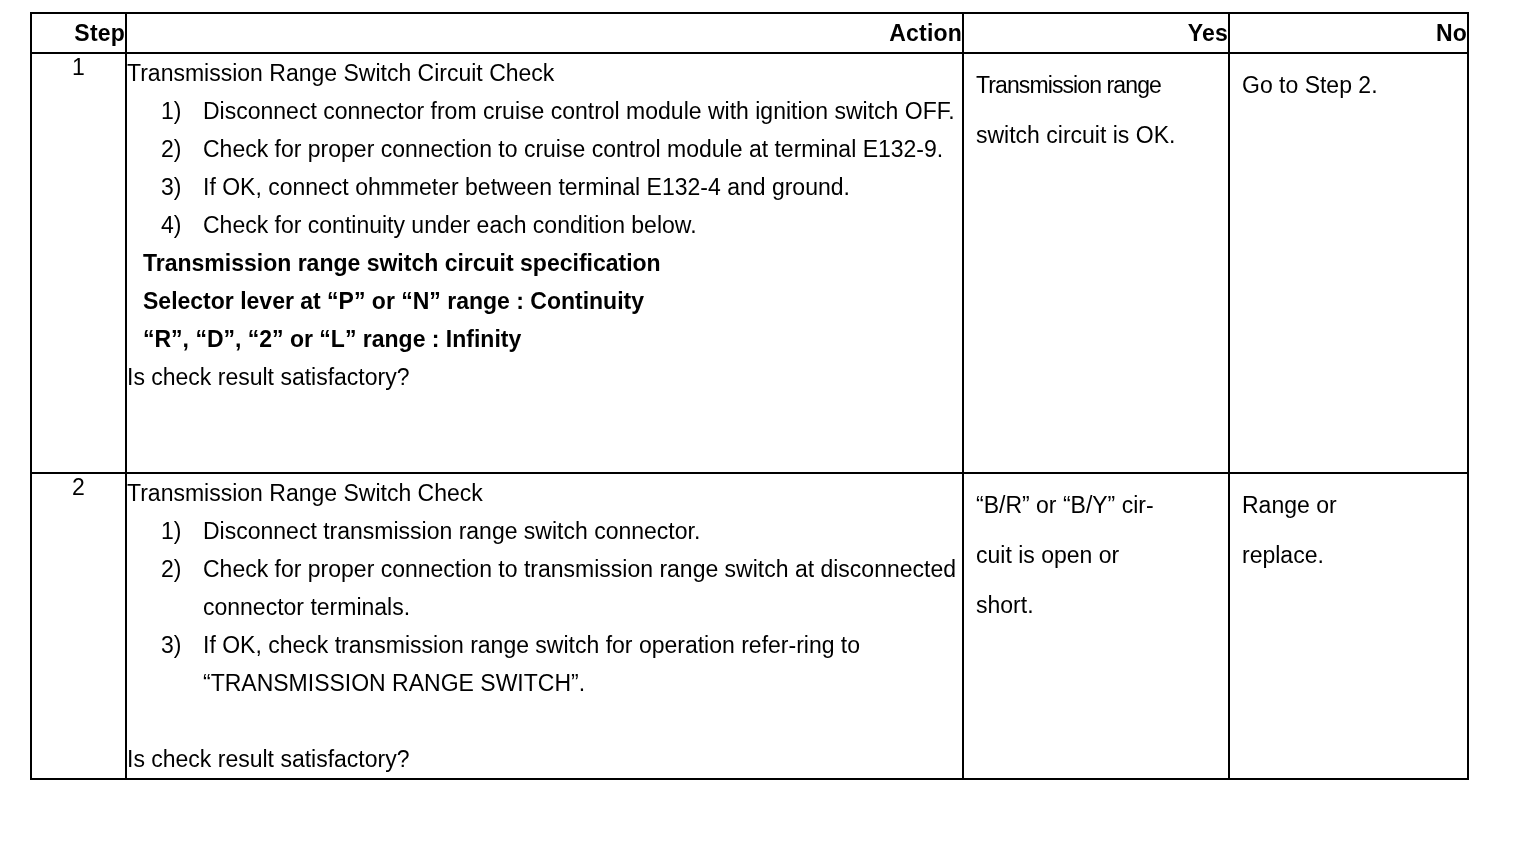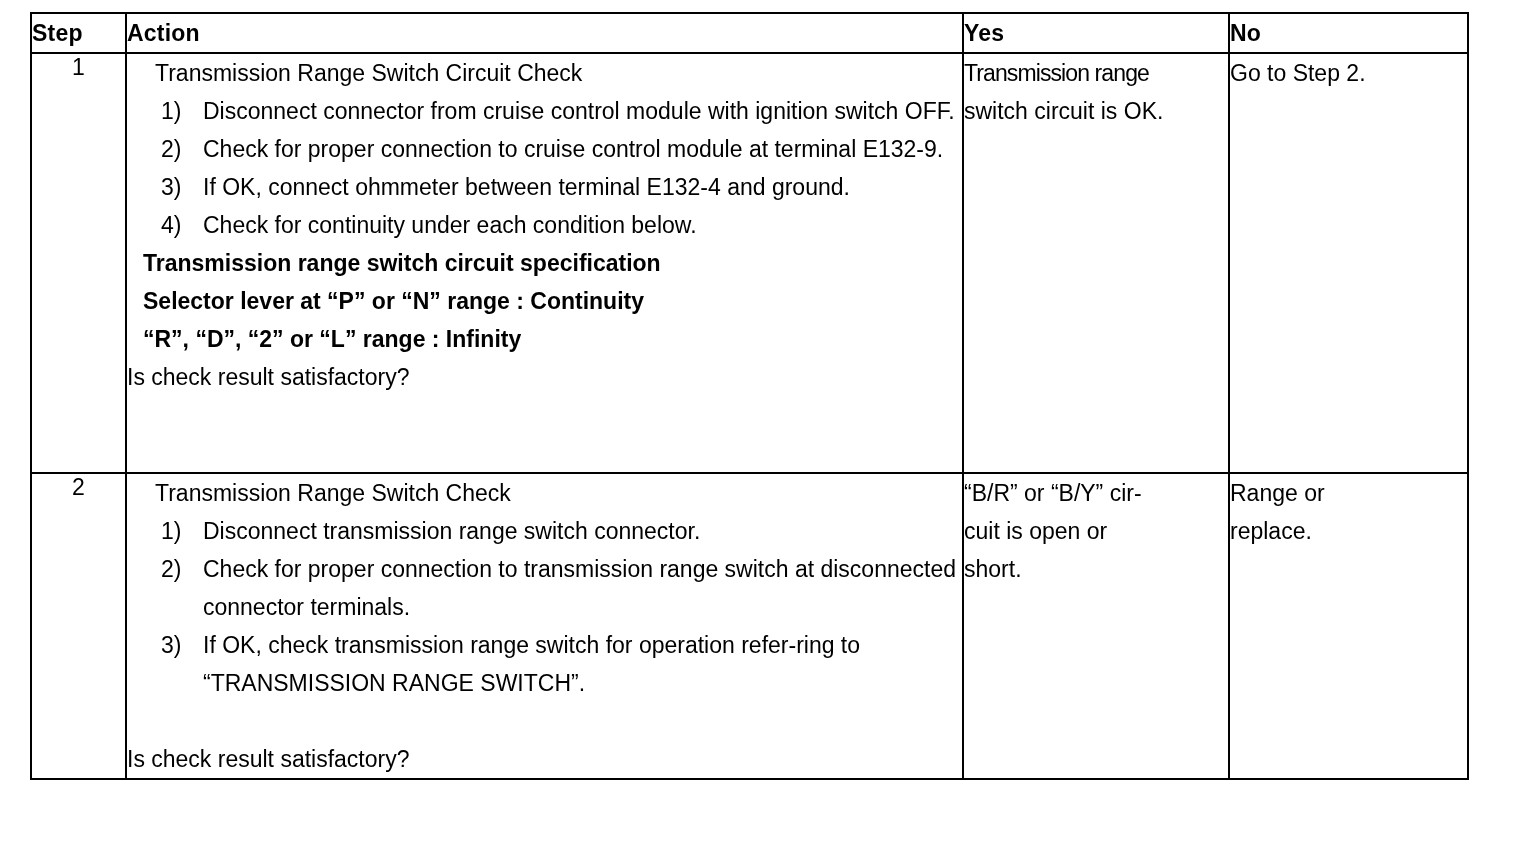--- a/index.html
+++ b/index.html
@@ -40,21 +40,21 @@
 
   
   col.c-step   { width: 95px;  }
   col.c-action { width: 837px; }
   col.c-yes    { width: 266px; }
   col.c-no     { width: 239px; }
 
   
   .hdr-cell {
     height: 38px;
-    text-align: left;
+    text-align: right;
     font-weight: bold;
     font-size: 23px;
     line-height: 38px;
     letter-spacing: 0.2px;
   }
   .hdr-action { padding-right: 30px; }
 
   
   .step-cell {
     text-align: center;
@@ -64,21 +64,20 @@
   }
 
   
   .action-cell {
     padding: 7px 8px 8px 9px;
     font-size: 23px;
     line-height: 38px;
   }
   .action-title {
     white-space: nowrap;
-    margin-left: 28px;
   }
   .ol-list {
     margin: 0;
     padding: 0;
     list-style: none;
   }
   .ol-list li {
     position: relative;
     padding-left: 76px;
     margin: 0;
@@ -101,21 +100,21 @@
 
   
   .yn-cell {
     padding: 7px 6px 8px 7px;
     font-size: 23px;
     line-height: 38px;
   }
   .yn-cell .tight {
     letter-spacing: -0.9px;
   }
-  .yn-cell p { margin: 0; }
+  .yn-cell p { margin: 12px; }
 
   
   .row1 .action-cell { height: 418px; }
   .row2 .action-cell { height: 262px; }
 </style>
 </head>
 <body>
 
 <div id="page">
 

